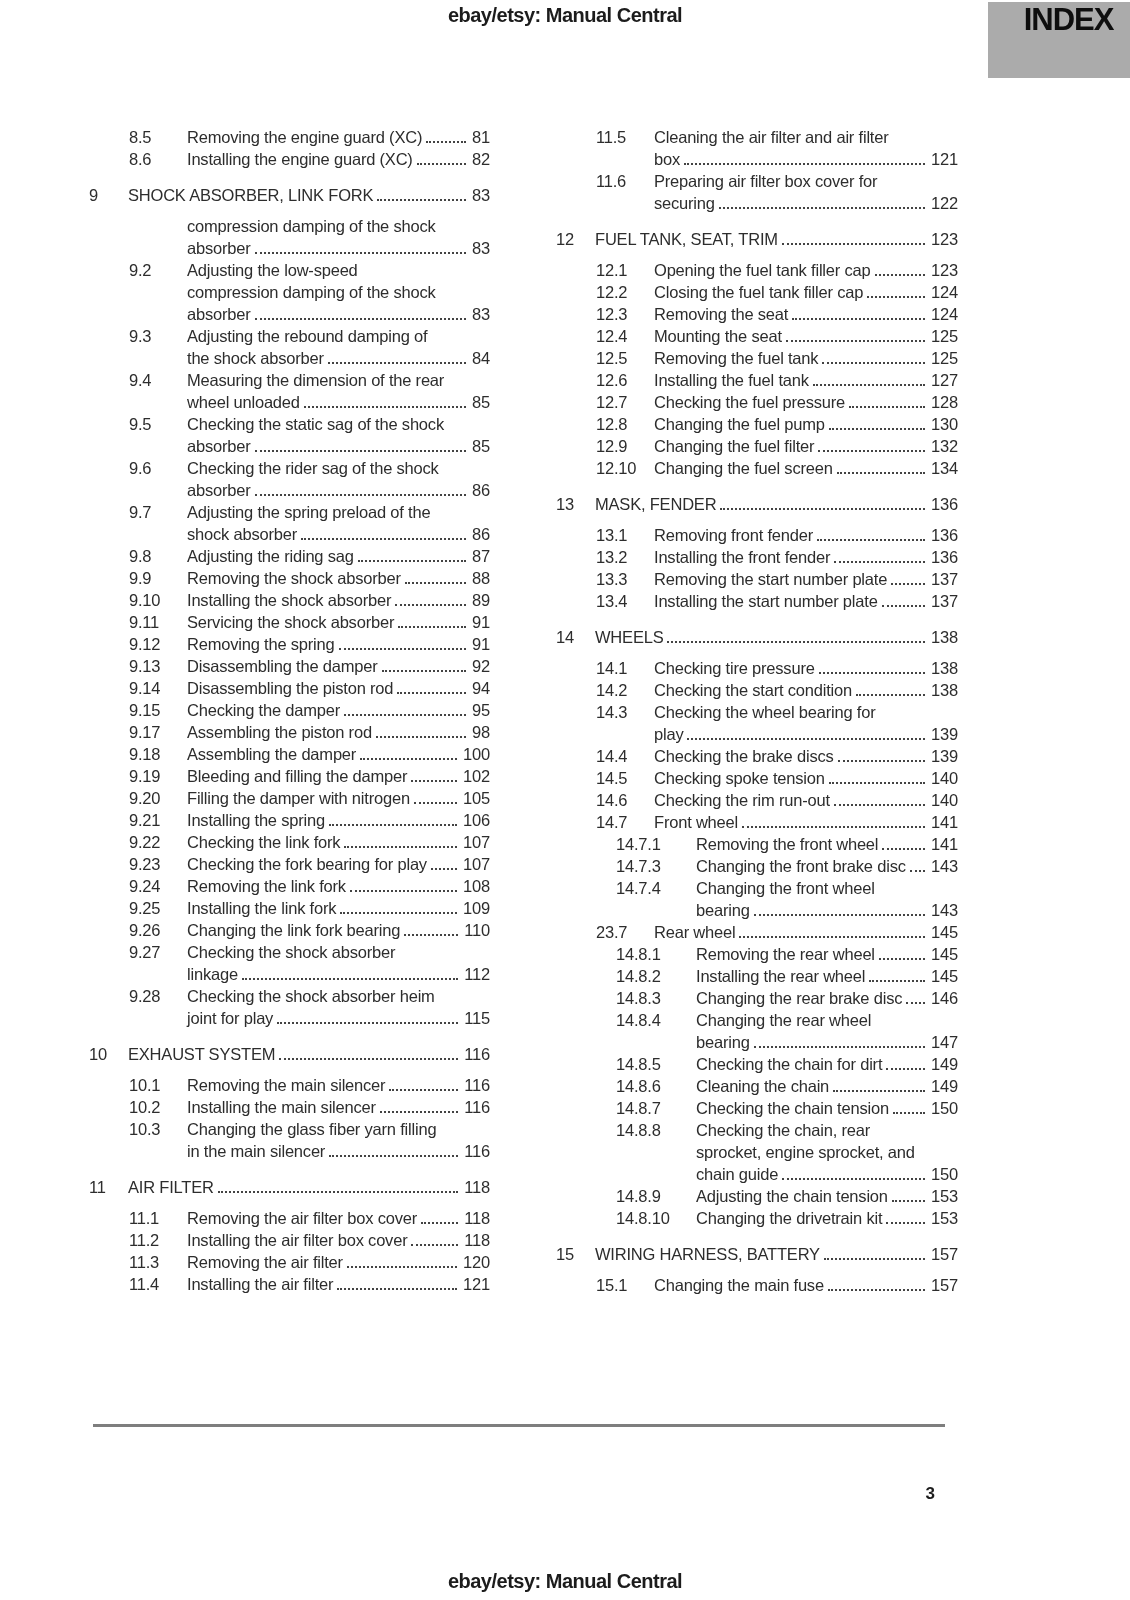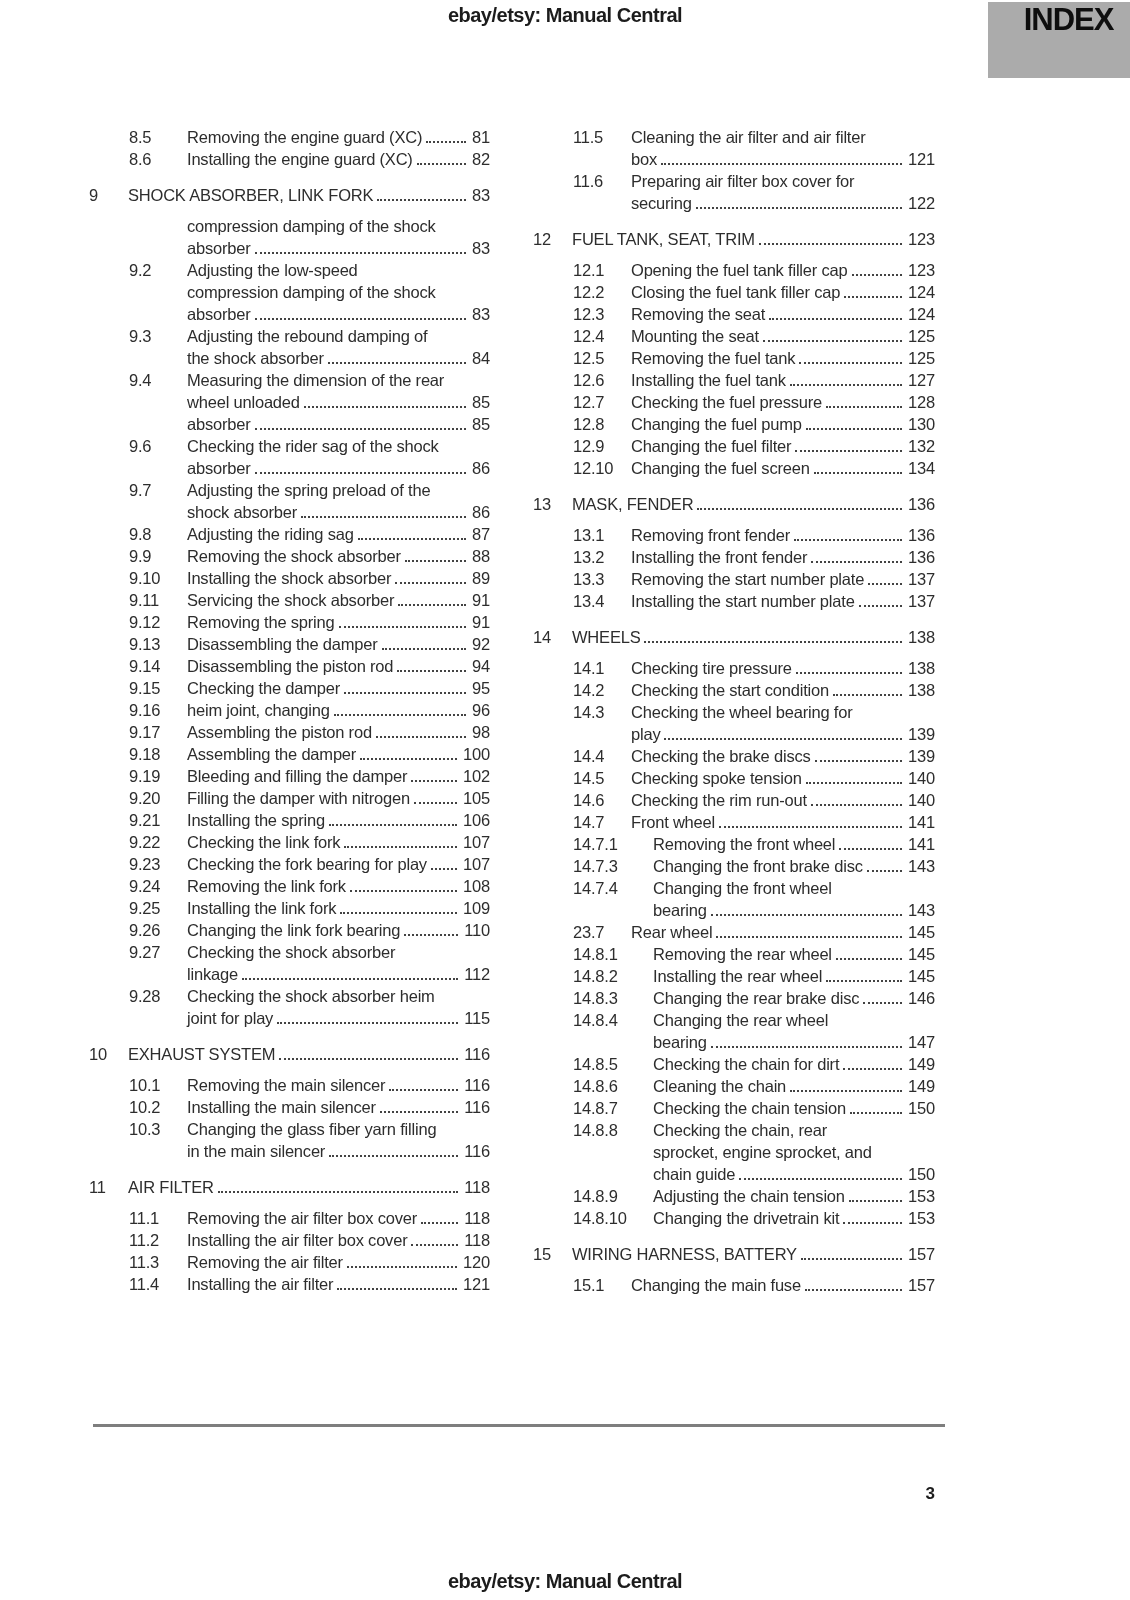--- a/index.html
+++ b/index.html
@@ -39,32 +39,32 @@
     font-weight: 700;
     letter-spacing: -1px;
     color: #0e0e0e;
   }
   .toc {
     position: absolute;
     top: 126px;
     left: 89px;
     width: 846px;
     display: flex;
-    gap: 43px;
+    gap: 66px;
     font-size: 16.5px;
     letter-spacing: -0.2px;
   }
   .col { width: 401px; flex: none; }
   .col.right { width: 402px; }
   .entry.l1, .entry.l2 { margin-left: 40px; }
   .entry.l0 { margin-top: 14px; margin-bottom: 9px; }
   .row { display: flex; line-height: 22px; }
   .row .num { flex: 0 0 58px; }
   .row.l0 .num { flex-basis: 39px; }
-  .row.l2 .num { flex-basis: 80px; }
+  .row.l2 .num { flex-basis: 80px; margin-left: 20px; }
   .row .txt { flex: 0 0 auto; white-space: pre; }
   .row .dots {
     flex: 1 1 auto;
     min-width: 10px;
     border-bottom: 2.5px dotted #434343;
     margin: 0 6px 5px 4px;
   }
   .row .page { flex: 0 0 auto; white-space: nowrap; }
   .footer-rule {
     position: absolute;
@@ -178,20 +178,24 @@
         </div>
         <div class="row l1">
           <span class="num"></span>
           <span class="txt">wheel unloaded</span>
           <span class="dots"></span>
           <span class="page">85</span>
         </div>
       </div>
       <div class="entry l1">
         <div class="row l1">
+          <span class="num">9.5</span>
+          <span class="txt">Checking the static sag of the shock</span>
+        </div>
+        <div class="row l1">
           <span class="num"></span>
           <span class="txt">absorber</span>
           <span class="dots"></span>
           <span class="page">85</span>
         </div>
       </div>
       <div class="entry l1">
         <div class="row l1">
           <span class="num">9.6</span>
           <span class="txt">Checking the rider sag of the shock</span>
@@ -270,28 +274,20 @@
           <span class="dots"></span>
           <span class="page">94</span>
         </div>
       </div>
       <div class="entry l1">
         <div class="row l1">
           <span class="num">9.15</span>
           <span class="txt">Checking the damper</span>
           <span class="dots"></span>
           <span class="page">95</span>
-        </div>
-      </div>
-      <div class="entry l1">
-        <div class="row l1">
-          <span class="num">9.16</span>
-          <span class="txt">heim joint, changing</span>
-          <span class="dots"></span>
-          <span class="page">96</span>
         </div>
       </div>
       <div class="entry l1">
         <div class="row l1">
           <span class="num">9.17</span>
           <span class="txt">Assembling the piston rod</span>
           <span class="dots"></span>
           <span class="page">98</span>
         </div>
       </div>

